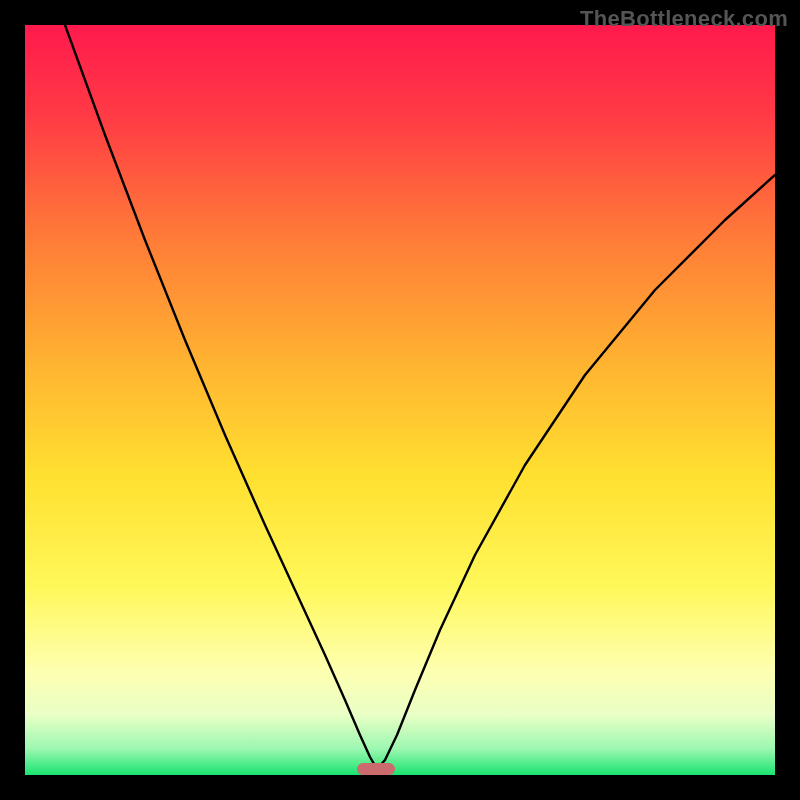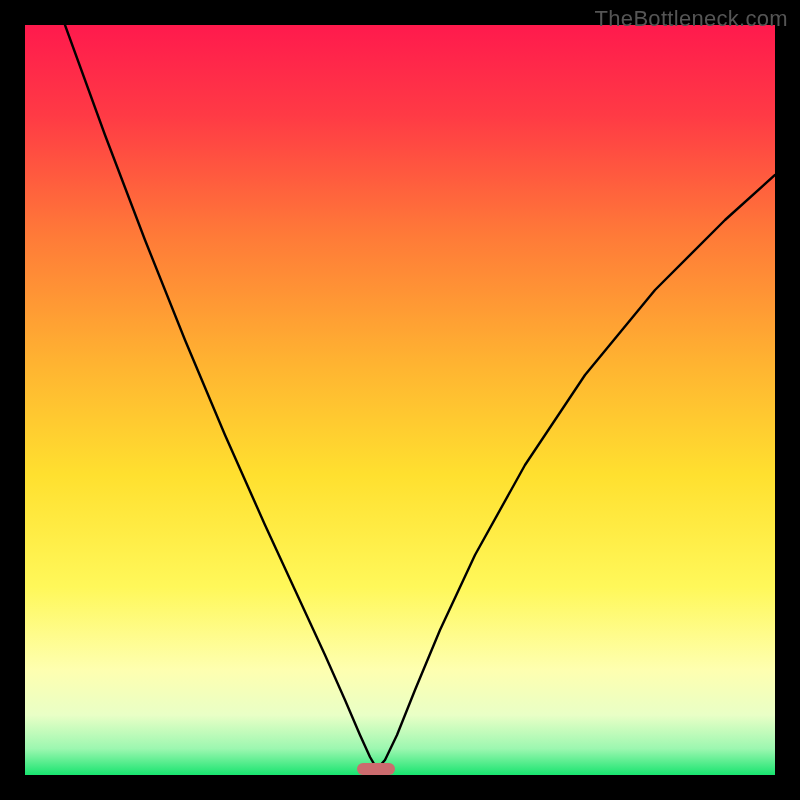--- a/index.html
+++ b/index.html
@@ -26,21 +26,21 @@
     width: 750px;
     height: 750px;
     overflow: hidden;
   }
   .watermark {
     position: absolute;
     top: 6px;
     right: 12px;
     color: #555;
     font-size: 22px;
-    font-weight: 400;
+    font-weight: 700;
     letter-spacing: 0.3px;
     user-select: none;
   }
   .marker {
     position: absolute;
     background: #cc6b6e;
     border-radius: 6px;
   }
   svg.curve {
     position: absolute;

